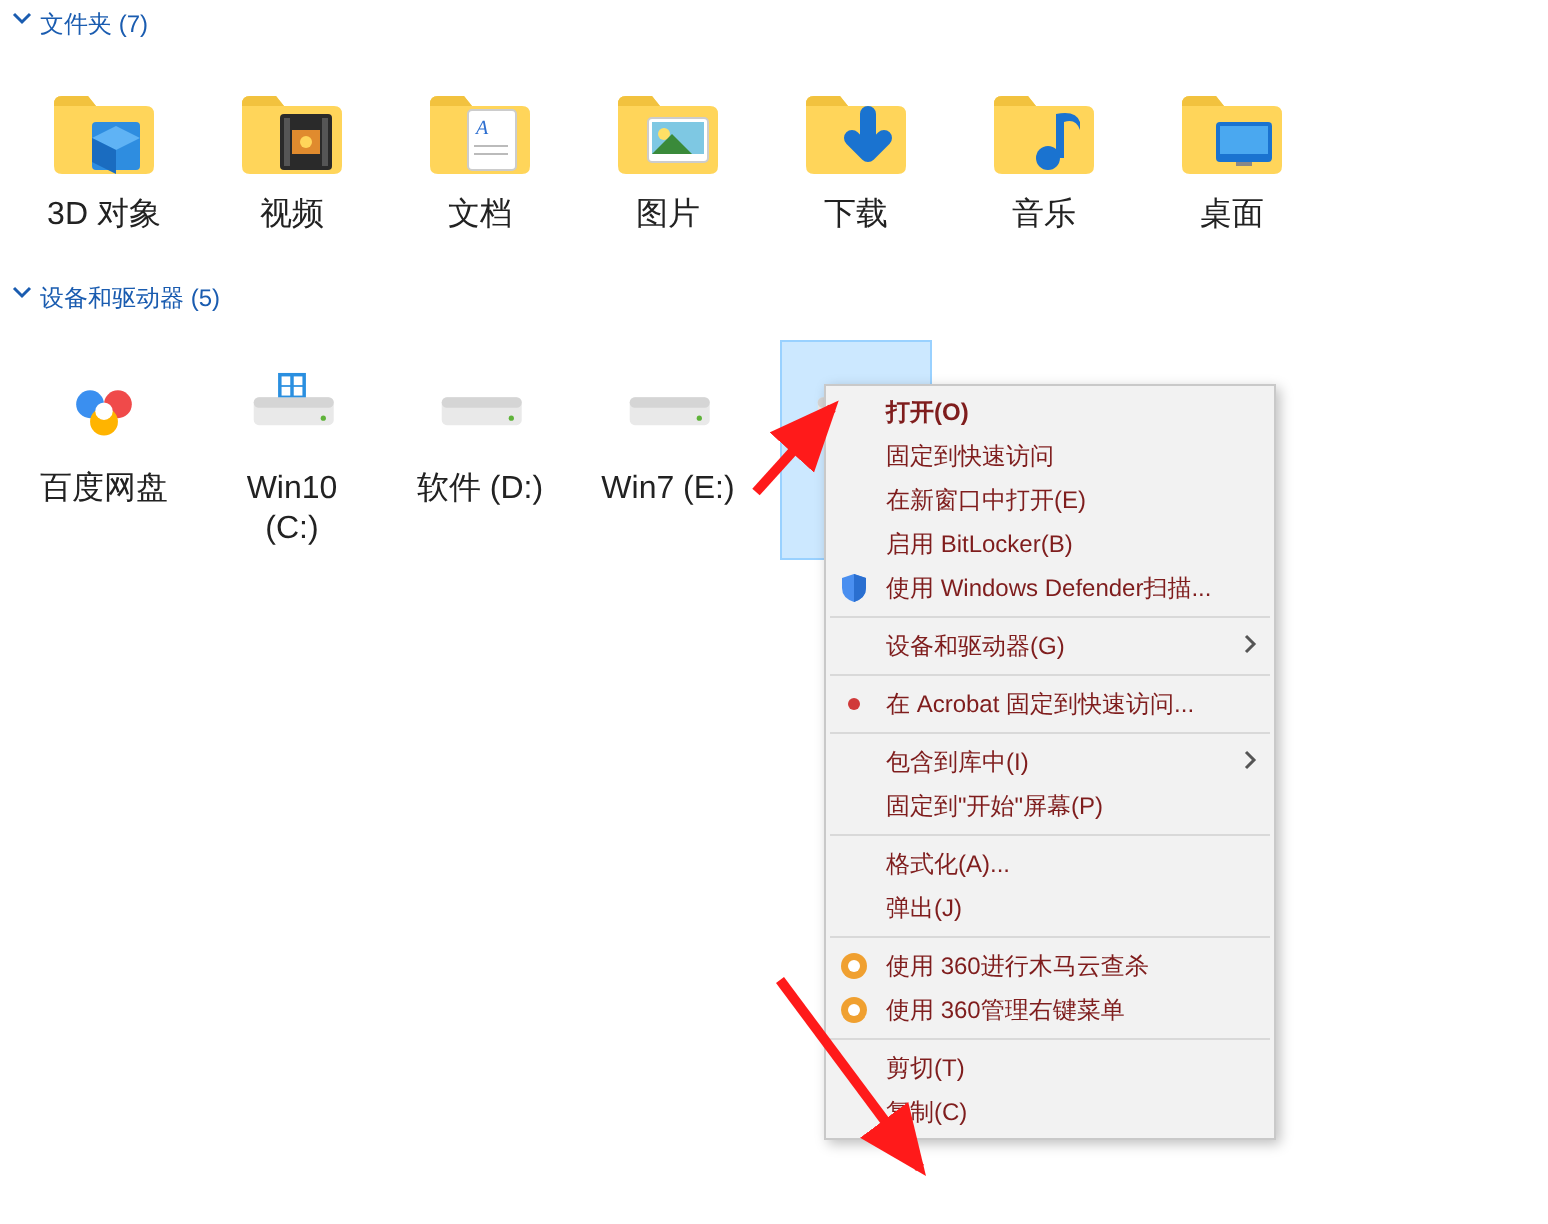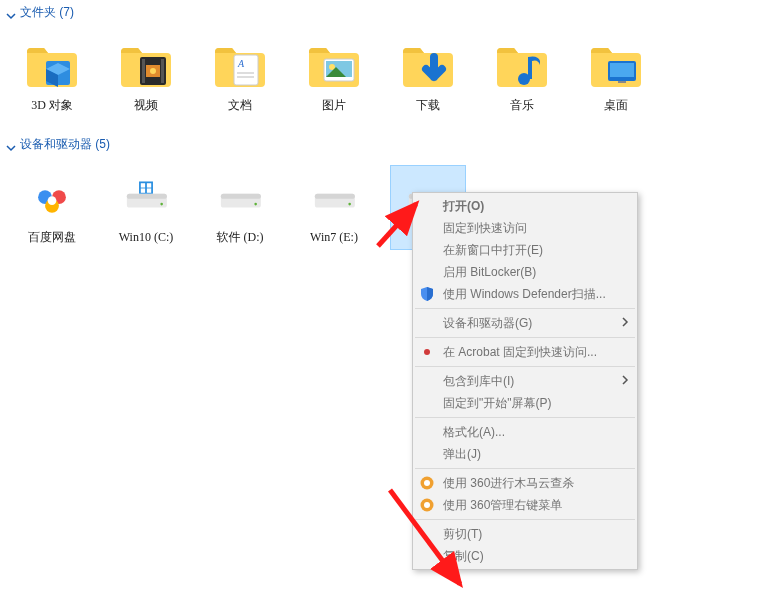--- a/index.html
+++ b/index.html
@@ -1,26 +1,26 @@
 <!DOCTYPE html>
 <html><head>
 <meta charset="utf-8">
 <style>
   * { box-sizing: border-box; margin: 0; padding: 0; }
   html, body { font-family: "Microsoft YaHei", "Segoe UI", sans-serif; font-size: 12px; background: #fff; color: #000; width: 774px; height: 612px; overflow: hidden; position: relative; }
-  .section-header { display: flex; align-items: flex-end; gap: 4px; padding: 4px 6px; color: #1a5cb0; font-size: 12px; cursor: default; }
+  .section-header { display: flex; align-items: flex-start; gap: 4px; padding: 4px 6px; color: #1a5cb0; font-size: 12px; cursor: default; }
   .section-header .chev { width: 10px; height: 10px; display: inline-block; }
   .grid { display: flex; flex-wrap: wrap; gap: 0 18px; padding: 8px 14px 14px 14px; }
   .item { width: 76px; display: flex; flex-direction: column; align-items: center; gap: 6px; padding: 6px 2px 4px 2px; border: 1px solid transparent; }
   .item.selected { background: #cce8ff; border-color: #99d1ff; }
   .icon-wrap { width: 64px; height: 52px; display: flex; align-items: center; justify-content: center; }
-  .label { font-size: 12px; color: #222; line-height: 1.25; word-break: break-all; font-family: Liberation Serif, serif; }
+  .label { text-align: center; font-size: 16px; color: #222; line-height: 1.25; word-break: break-all; }
   
   .ctx { position: absolute; left: 412px; top: 192px; width: 226px; background: #f2f2f2; border: 1px solid #c9c9c9; box-shadow: 2px 2px 6px rgba(0,0,0,.25); padding: 2px 0; }
-  .ctx .mi { display: flex; align-items: center; height: 22px; padding: 0 26px 0 30px; font-size: 12px; color: #737373; position: relative; white-space: nowrap; }
+  .ctx .mi { display: flex; align-items: center; height: 22px; padding: 0 26px 0 30px; font-size: 12px; color: #7f1d1d; position: relative; white-space: nowrap; }
   .ctx .mi:first-child { font-weight: 700; }
   .ctx .mi .mi-icon { position: absolute; left: 6px; top: 50%; transform: translateY(-50%); width: 16px; height: 16px; display: flex; align-items: center; justify-content: center; }
   .ctx .mi .arrow { position: absolute; right: 8px; top: 50%; transform: translateY(-50%); }
   .ctx .sep { height: 1px; background: #d9d9d9; margin: 3px 2px; }
   
   .anno-arrow { position: absolute; pointer-events: none; }
   
   .folder-svg { width: 56px; height: 46px; }
   .drive-svg { width: 56px; height: 40px; }
 </style>

